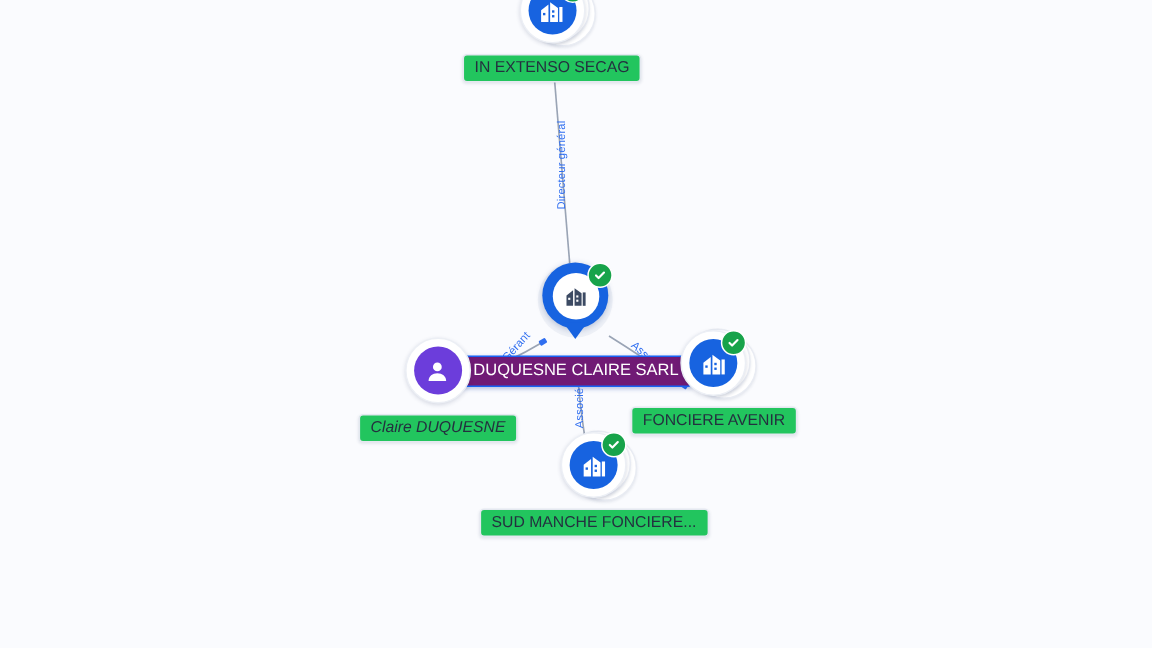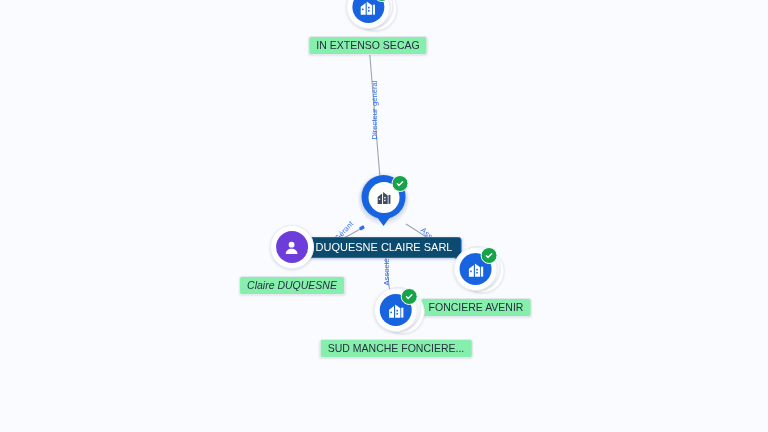--- a/index.html
+++ b/index.html
@@ -166,30 +166,30 @@
   .badge-check.on-pin {
     top: 0px;
     right: 1px;
   }
 
   
   .node-label {
     margin-top: 3px;
     padding: 2px 7px 3px 7px;
     border-radius: 3px;
-    background: #86efac;
+    background: #22c55e;
     border: 1px solid #e4e8f0;
     color: #24303f;
     font-size: 10.5px;
     line-height: 12px;
     white-space: nowrap;
     box-shadow: 0 1px 2px rgba(30,45,90,0.10);
   }
   .node-label.selected {
-    background: #0c4a6e;
+    background: #701a75;
     border-color: #1763f5;
     color: #ffffff;
     font-size: 11px;
     padding: 3px 8px 4px 8px;
     box-shadow: 0 1px 3px rgba(20,60,160,0.30);
   }
 
   
   .edge-label {
     position: absolute;
@@ -290,21 +290,21 @@
           <svg width="19" height="19" viewBox="0 0 24 24" fill="none">
             <circle cx="12" cy="8.4" r="3.7" fill="#ffffff"></circle>
             <path d="M4.6 20.2c0-4.1 3.3-6.6 7.4-6.6s7.4 2.5 7.4 6.6H4.6Z" fill="#ffffff"></path>
           </svg>
         </div>
       </div>
     </div>
     <div class="node-label">Claire DUQUESNE</div>
   </div>
 
-  <div class="node" style="left:476px; top:280px;justify-content:center;">
+  <div class="node" style="left:476px; top:253px;justify-content:center;">
     <div class="node-art">
       <div class="stack-sheet s1"></div>
       <div class="stack-sheet s2"></div>
       <div class="disc">
         <div class="disc-inner">
           <svg width="19" height="19" viewBox="0 0 24 24" fill="none">
             <path d="M3 21V11.2L9.2 6.4V21H3Z" fill="#ffffff"></path>
             <path d="M10.6 21V4.4L17.2 9.2V21H10.6Z" fill="#ffffff"></path>
             <rect x="18.3" y="8.4" width="2.7" height="12.6" fill="#ffffff"></rect>
             <rect x="4.6" y="13.4" width="2" height="2" fill="#1763e0"></rect>

